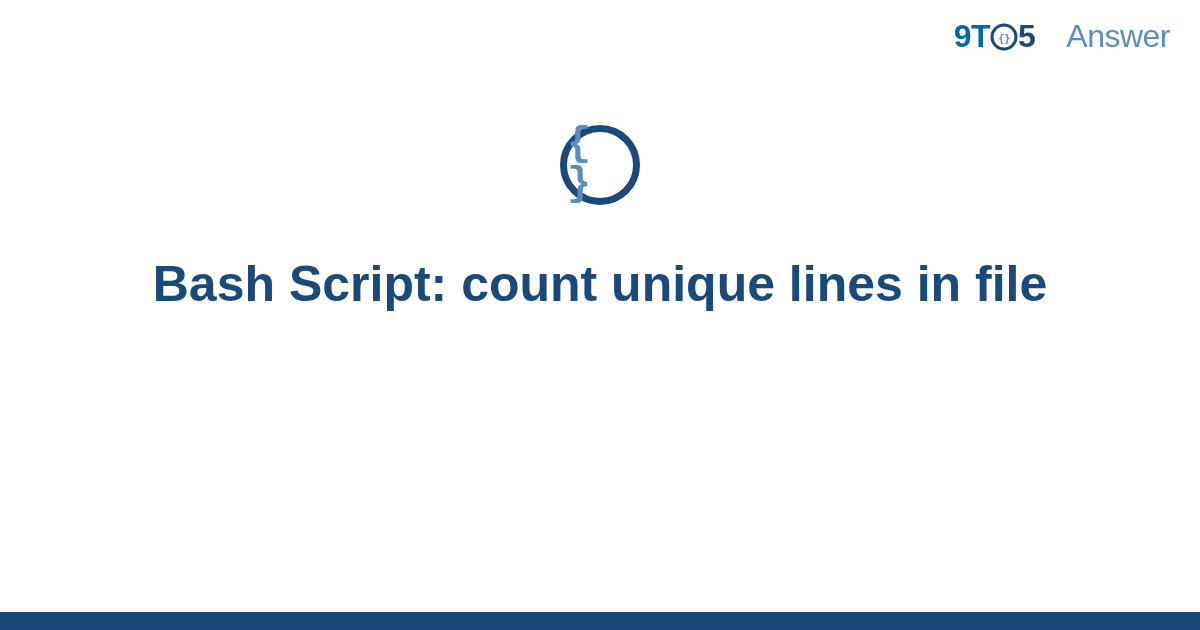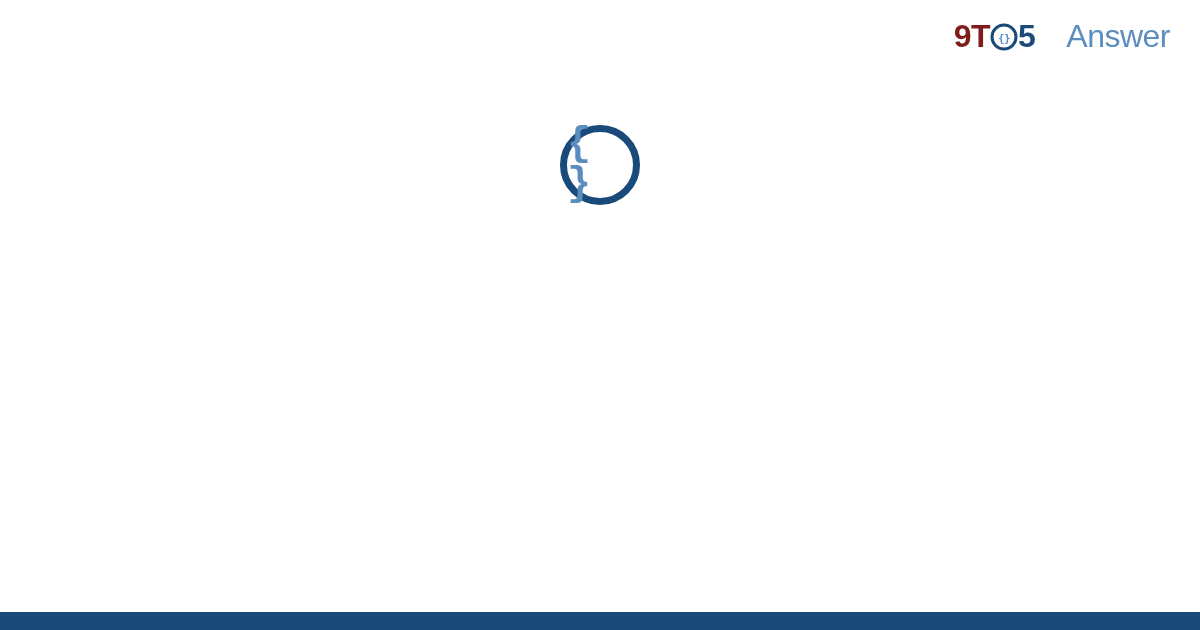--- a/index.html
+++ b/index.html
@@ -17,21 +17,21 @@
     }
     .logo {
       position: absolute;
       top: 18px;
       right: 30px;
       font-size: 32px;
       font-weight: 600;
       letter-spacing: -0.5px;
     }
     .logo-9t {
-      color: #7f1d1d;
+      color: #0369a1;
       margin-top: 19px;
     }
     .logo-circle {
       display: inline-flex;
       align-items: center;
       justify-content: center;
       vertical-align: middle;
       position: relative;
       top: -2px;
     }
@@ -96,15 +96,16 @@
     <circle cx="14" cy="14" r="12" fill="none" stroke="#194a7a" stroke-width="3"></circle>
     <text x="14" y="19" text-anchor="middle" font-size="11" fill="#5b8dbf" font-family="monospace" font-weight="bold">{}</text>
   </svg>
     </span><span class="logo-5">5</span><span class="logo-answer">Answer</span>
 </div>
 
 <div class="center-content">
   <div class="category-icon">
     <span class="braces">{ }</span>
   </div>
+  <h1 class="title">Bash Script: count unique lines in file</h1>
 </div>
 
 <div class="footer-bar"></div>
 
 </body></html>

